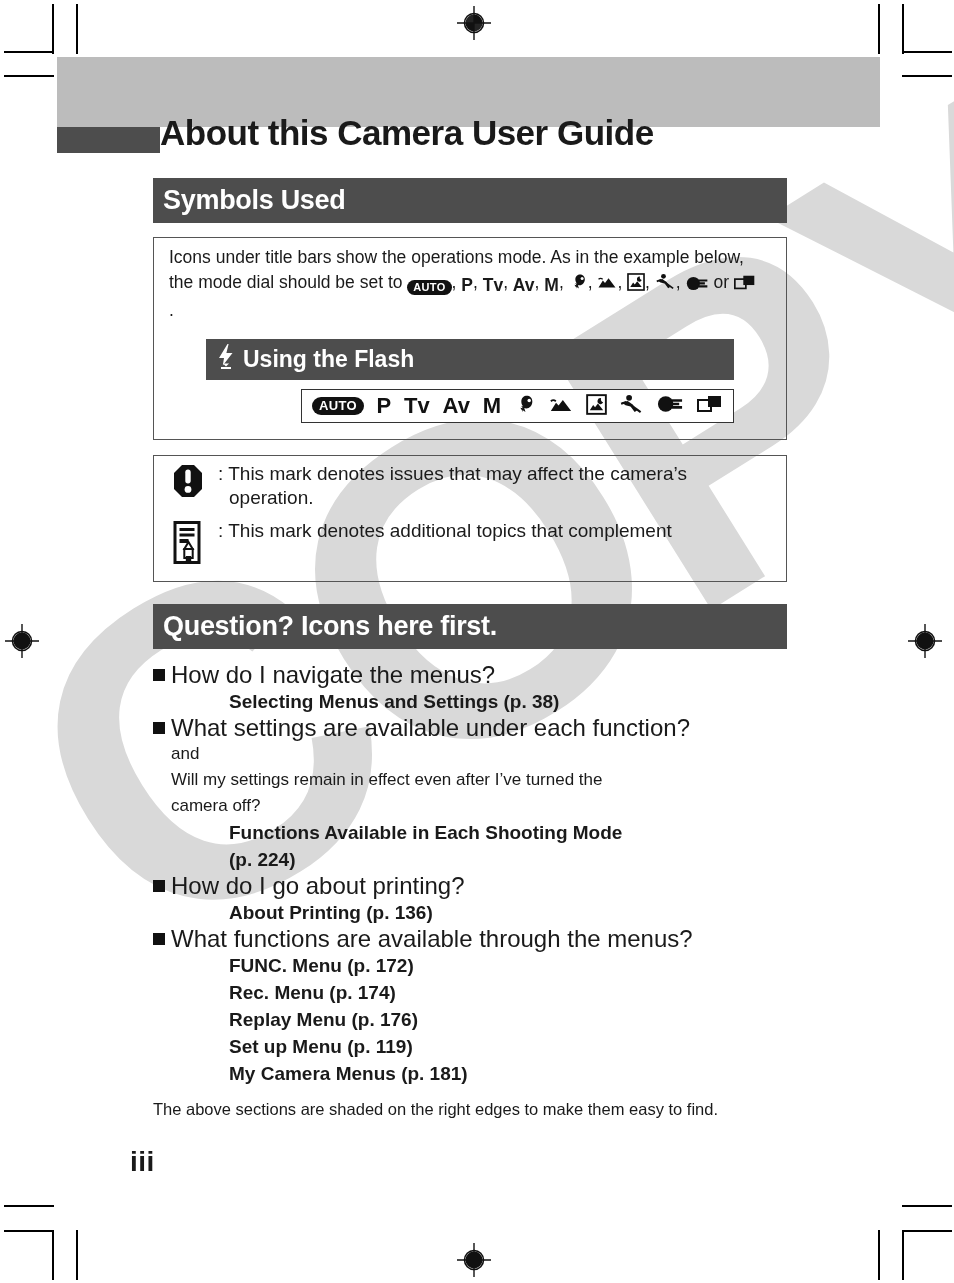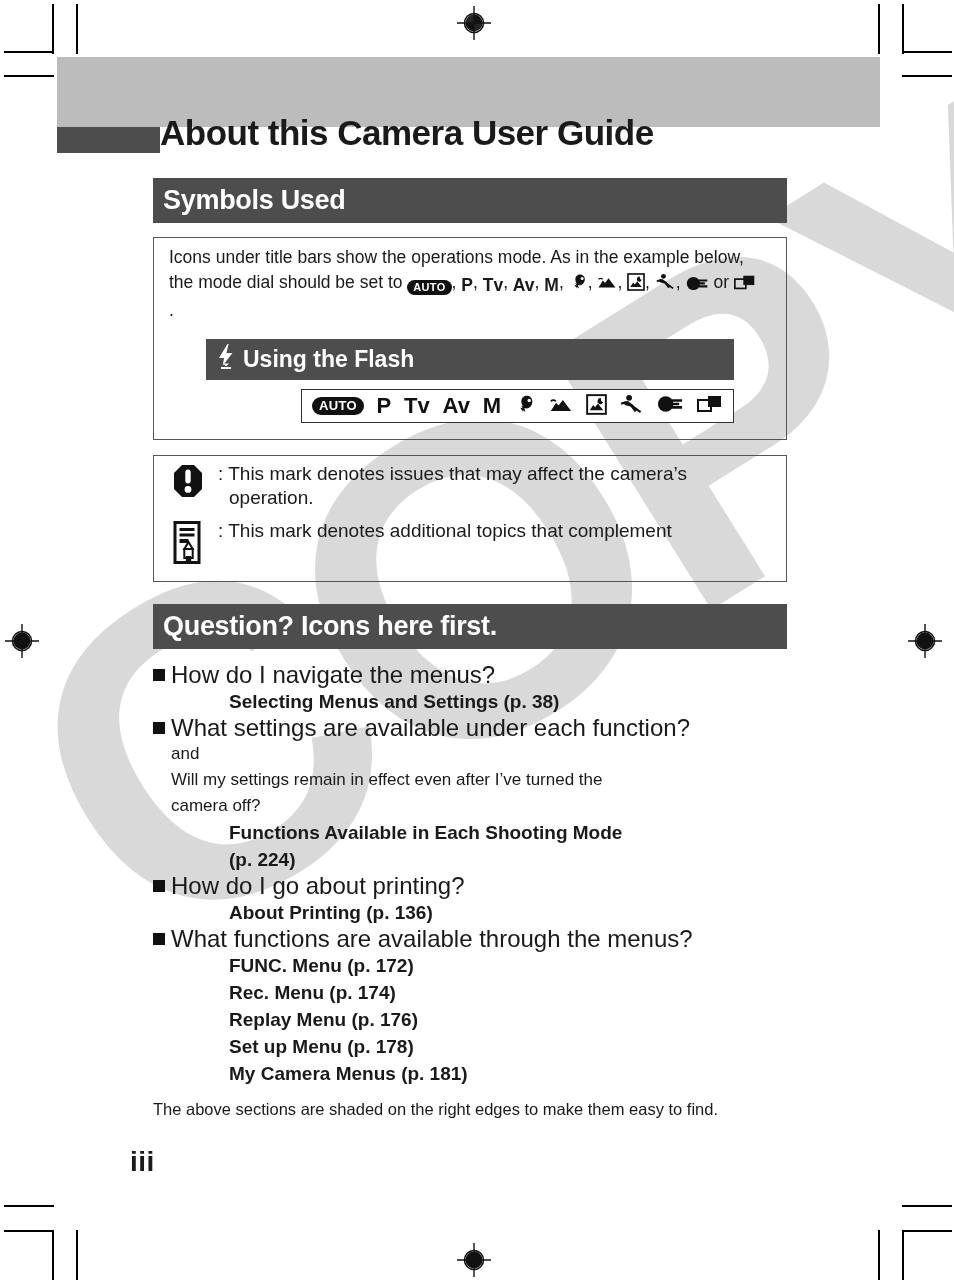--- a/index.html
+++ b/index.html
@@ -501,21 +501,21 @@
       <div class="qa-a">
         <span>Rec. Menu</span>
         <span class="pg">(p. 174)</span>
       </div>
       <div class="qa-a">
         <span>Replay Menu</span>
         <span class="pg">(p. 176)</span>
       </div>
       <div class="qa-a">
         <span>Set up Menu</span>
-        <span class="pg">(p. 178)</span>
+        <span class="pg">(p. 119)</span>
       </div>
       <div class="qa-a">
         <span>My Camera Menus</span>
         <span class="pg">(p. 181)</span>
       </div>
     </div>
   </div>
 
   <div id="footnote">
     <span>The above sections are shaded on the right edges to make them</span>

